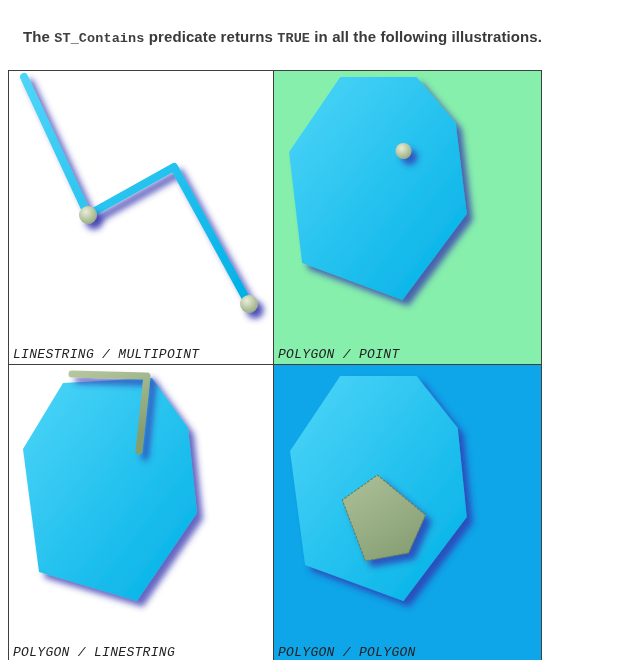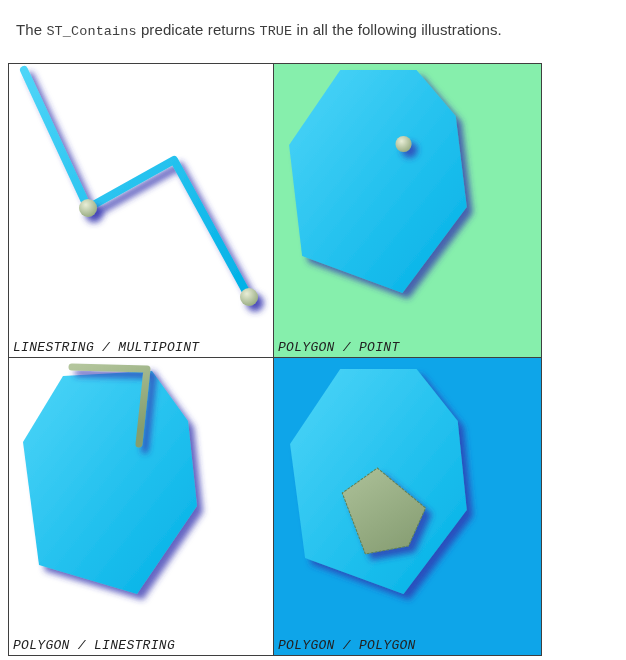--- a/index.html
+++ b/index.html
@@ -10,27 +10,28 @@
     height: 660px;
     font-family: "Liberation Sans", sans-serif;
     overflow: hidden;
   }
   .page {
     width: 626px;
     height: 660px;
     position: relative;
   }
   .title {
-    margin: 9px;
+    margin: 16px;
     padding: 11px 0 0 7px;
     font-size: 15px;
     line-height: 20px;
     color: #3a3a3a;
     letter-spacing: 0.1px;
     white-space: nowrap;
+    font-weight: bold;
   }
   .title .code {
     font-family: "Liberation Mono", "DejaVu Sans Mono", monospace;
     font-size: 13.5px;
     color: #3f3f3f;
   }
   .grid {
     position: absolute;
     left: 8px;
     top: 54px;

